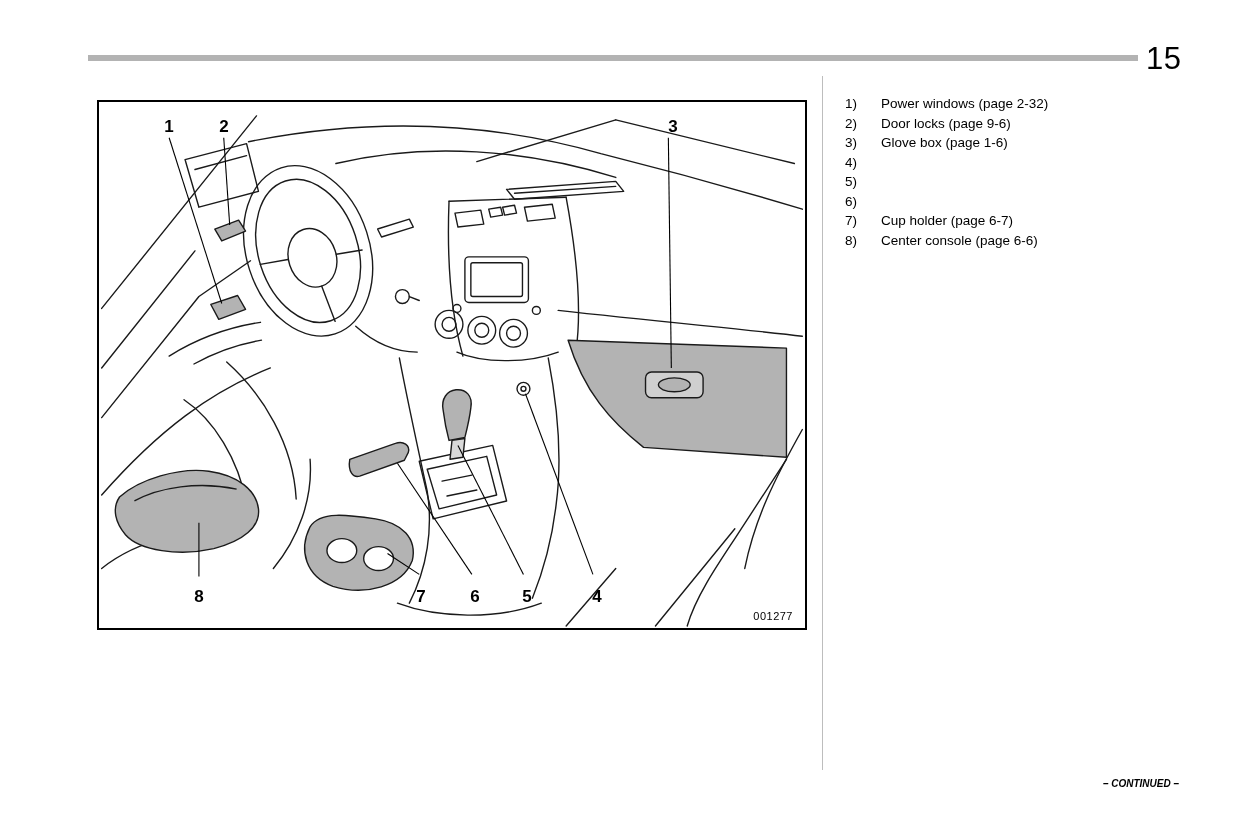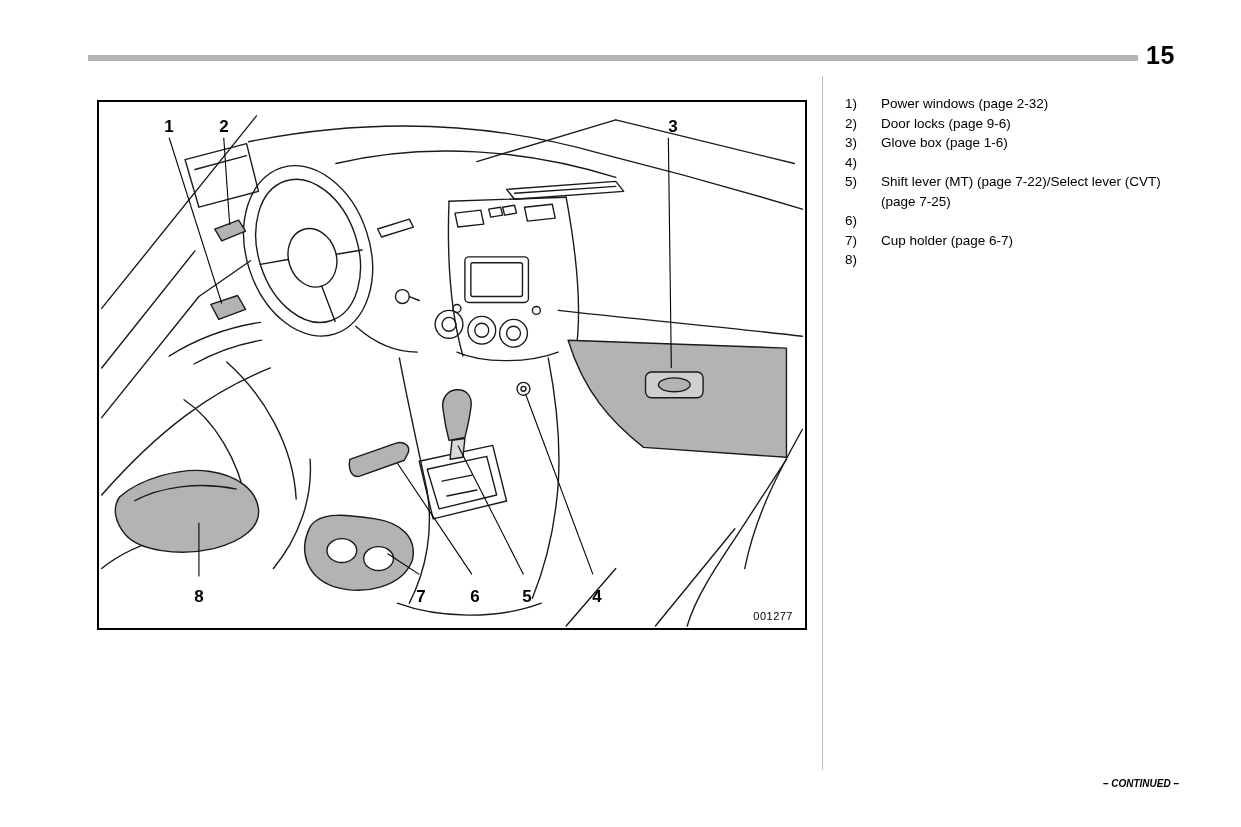--- a/index.html
+++ b/index.html
@@ -10,21 +10,21 @@
     font-family: "Liberation Sans", sans-serif;
     color: #000;
     overflow: hidden;
   }
   .top-rule {
     position: absolute; left: 88px; top: 55px;
     width: 1050px; height: 6px; background: #b3b3b3;
   }
   .page-number {
     position: absolute; left: 1146px; top: 41px;
-    font-size: 25px; font-weight: bold; letter-spacing: 0.5px;
+    font-size: 31px; font-weight: normal; letter-spacing: 0.5px;
   }
   .column-divider {
     position: absolute; left: 822px; top: 76px;
     width: 1px; height: 694px; background: #bdbdbd;
   }
   .figure-frame {
     position: absolute; left: 97px; top: 100px;
     width: 710px; height: 530px;
     border: 2px solid #000; box-sizing: border-box;
     background: #fff;
@@ -192,27 +192,27 @@
   </div>
   <div class="legend-item">
     <span class="legend-num">3)</span>
     <span class="legend-text">Glove box (page 1-6)</span>
   </div>
   <div class="legend-item">
     <span class="legend-num">4)</span>
   </div>
   <div class="legend-item">
     <span class="legend-num">5)</span>
-    <span class="legend-text">Shift lever (MT) (page 7-22)/Select lever (CVT) (page 7-25)</span>
   </div>
   <div class="legend-item">
     <span class="legend-num">6)</span>
   </div>
   <div class="legend-item">
     <span class="legend-num">7)</span>
     <span class="legend-text">Cup holder (page 6-7)</span>
   </div>
   <div class="legend-item">
     <span class="legend-num">8)</span>
+    <span class="legend-text">Center console (page 6-6)</span>
   </div>
 </div>
 
 <div class="continued">– CONTINUED –</div>
 
 </body></html>

